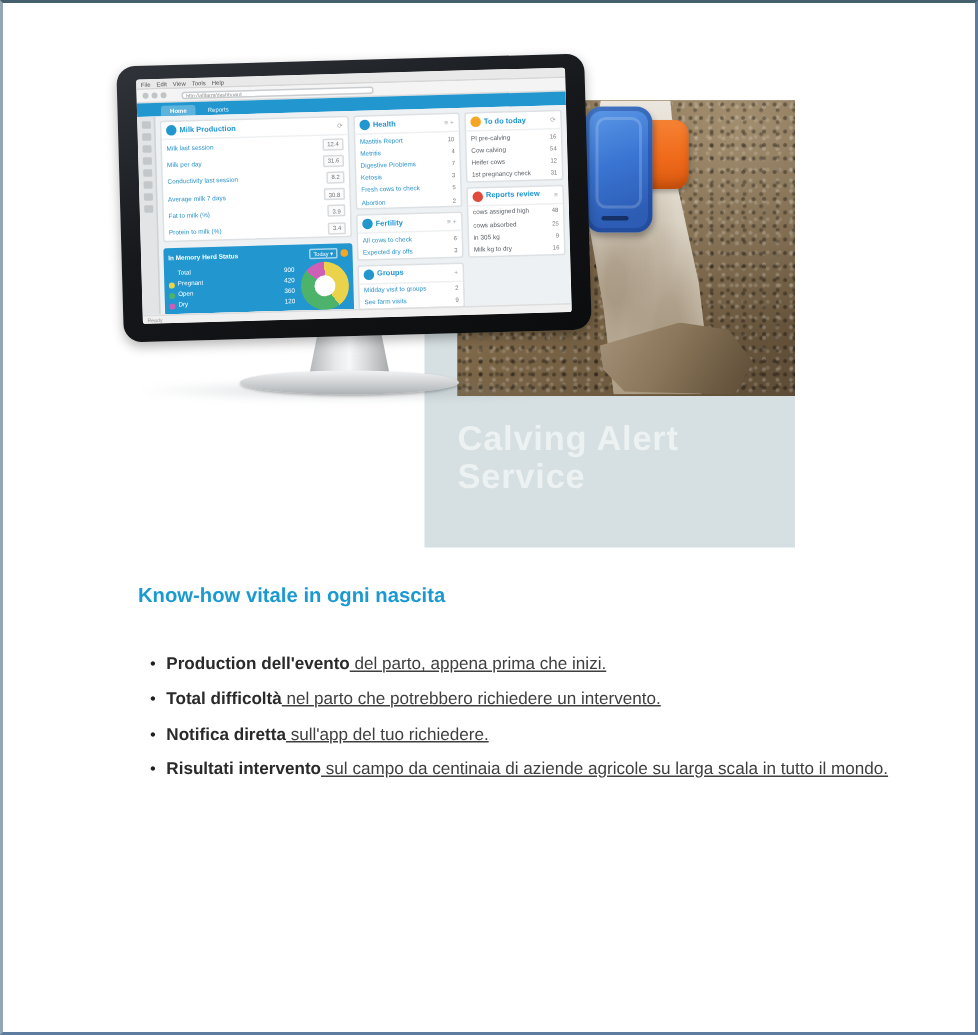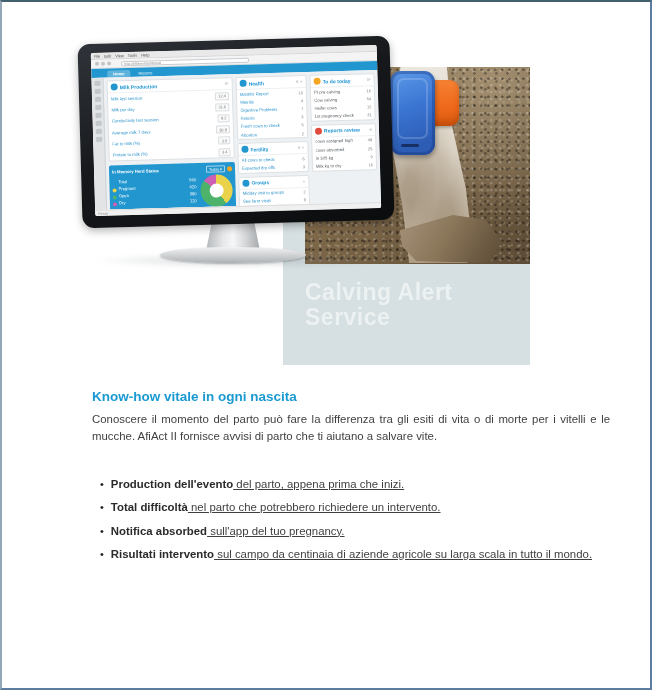--- a/index.html
+++ b/index.html
@@ -495,36 +495,35 @@
 
       <div class="statusbar">
         <span>Ready</span>
       </div>
 
     </div>
   </div>
 
   <div class="copy">
     <div class="headline">Know-how vitale in ogni nascita</div>
-    <p class="lede">Conoscere il momento del parto può fare la differenza tra gli esiti di vita o di morte per i vitelli e le mucche. AfiAct II fornisce avvisi di parto che ti aiutano a salvare vite.</p>
     <ul class="bullets">
 
         <li>
           <span class="bullet-mark">•</span>
           <span><span class="b-bold">Production dell'evento</span><span class="b-rest"> del parto, appena prima che inizi.</span></span>
         </li>
 
         <li>
           <span class="bullet-mark">•</span>
           <span><span class="b-bold">Total difficoltà</span><span class="b-rest"> nel parto che potrebbero richiedere un intervento.</span></span>
         </li>
 
         <li>
           <span class="bullet-mark">•</span>
-          <span><span class="b-bold">Notifica absorbed</span><span class="b-rest"> sull'app del tuo pregnancy.</span></span>
+          <span><span class="b-bold">Notifica diretta</span><span class="b-rest"> sull'app del tuo richiedere.</span></span>
         </li>
 
         <li>
           <span class="bullet-mark">•</span>
           <span><span class="b-bold">Risultati intervento</span><span class="b-rest"> sul campo da centinaia di aziende agricole su larga scala in tutto il mondo.</span></span>
         </li>
       </ul>
   </div>
 
 </div>

